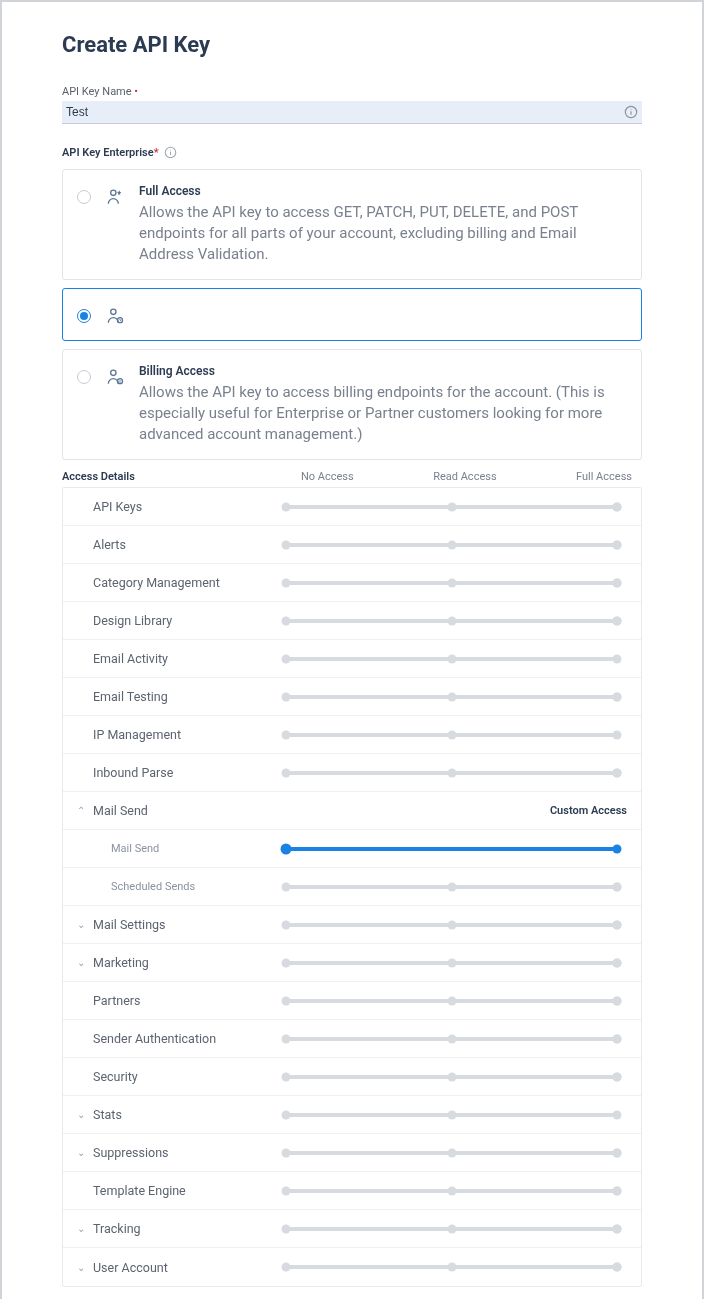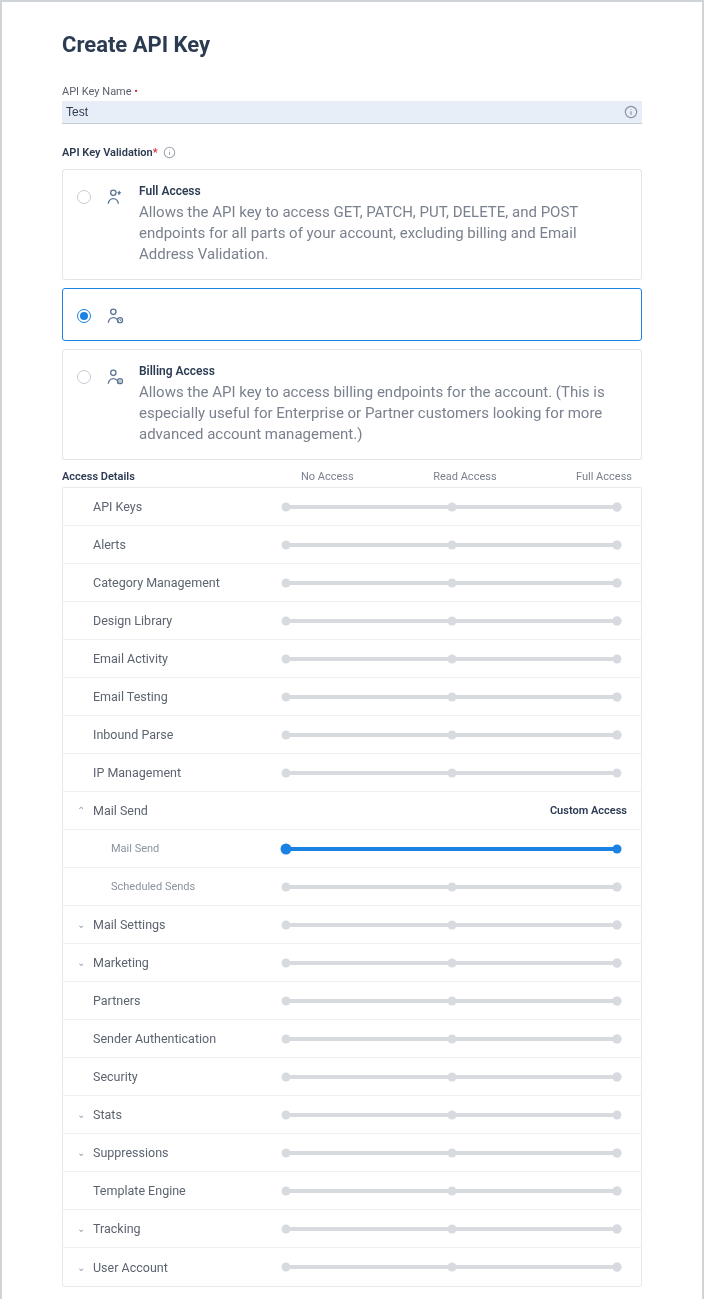--- a/index.html
+++ b/index.html
@@ -119,21 +119,21 @@
   <span class="info-icon">
     <svg viewBox="0 0 16 16" fill="none" stroke="currentColor" stroke-width="1.3">
         <circle cx="8" cy="8" r="6.5"></circle>
         <line x1="8" y1="7" x2="8" y2="11"></line>
         <circle cx="8" cy="4.8" r="0.6" fill="currentColor" stroke="none"></circle>
       </svg>
   </span>
 </div>
 
 <div class="perm-label">
-  <span><span>API Key Validation</span><span class="req">*</span></span>
+  <span><span>API Key Enterprise</span><span class="req">*</span></span>
   <span class="info-icon">
     <svg viewBox="0 0 16 16" fill="none" stroke="currentColor" stroke-width="1.3">
         <circle cx="8" cy="8" r="6.5"></circle>
         <line x1="8" y1="7" x2="8" y2="11"></line>
         <circle cx="8" cy="4.8" r="0.6" fill="currentColor" stroke="none"></circle>
       </svg>
   </span>
 </div>
 
 <div id="options">
@@ -255,38 +255,38 @@
         <div class="slider">
           <span class="dot d0"></span>
           <span class="dot d1"></span>
           <span class="dot d2"></span>
           <div class="knob" style="left:100%"></div>
         </div>
       </div>
     </div>
     <div class="row">
       <span class="chev"></span>
+      <div class="label">IP Management</div>
+      <div class="slider-wrap">
+        <div class="slider">
+          <span class="dot d0"></span>
+          <span class="dot d2"></span>
+          <div class="knob" style="left:50%"></div>
+        </div>
+      </div>
+    </div>
+    <div class="row">
+      <span class="chev"></span>
       <div class="label">Inbound Parse</div>
       <div class="slider-wrap">
         <div class="slider">
           <span class="dot d0"></span>
           <span class="dot d1"></span>
           <span class="dot d2"></span>
           <div class="knob" style="left:100%"></div>
-        </div>
-      </div>
-    </div>
-    <div class="row">
-      <span class="chev"></span>
-      <div class="label">IP Management</div>
-      <div class="slider-wrap">
-        <div class="slider">
-          <span class="dot d0"></span>
-          <span class="dot d2"></span>
-          <div class="knob" style="left:50%"></div>
         </div>
       </div>
     </div>
     <div class="row">
       <span class="chev">⌃</span>
       <div class="label">Mail Send</div>
       <div class="custom">Custom Access</div>
     </div>
     <div class="row sub">
       <span class="chev"></span>

